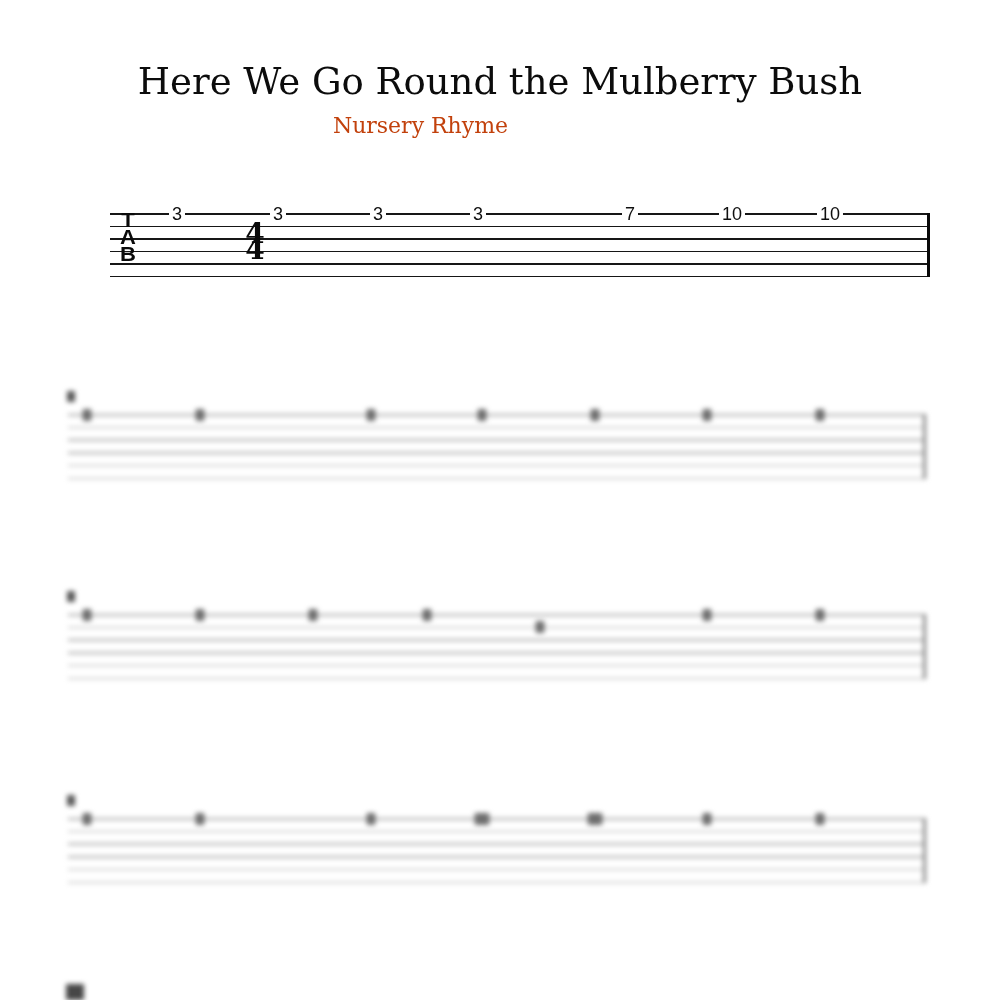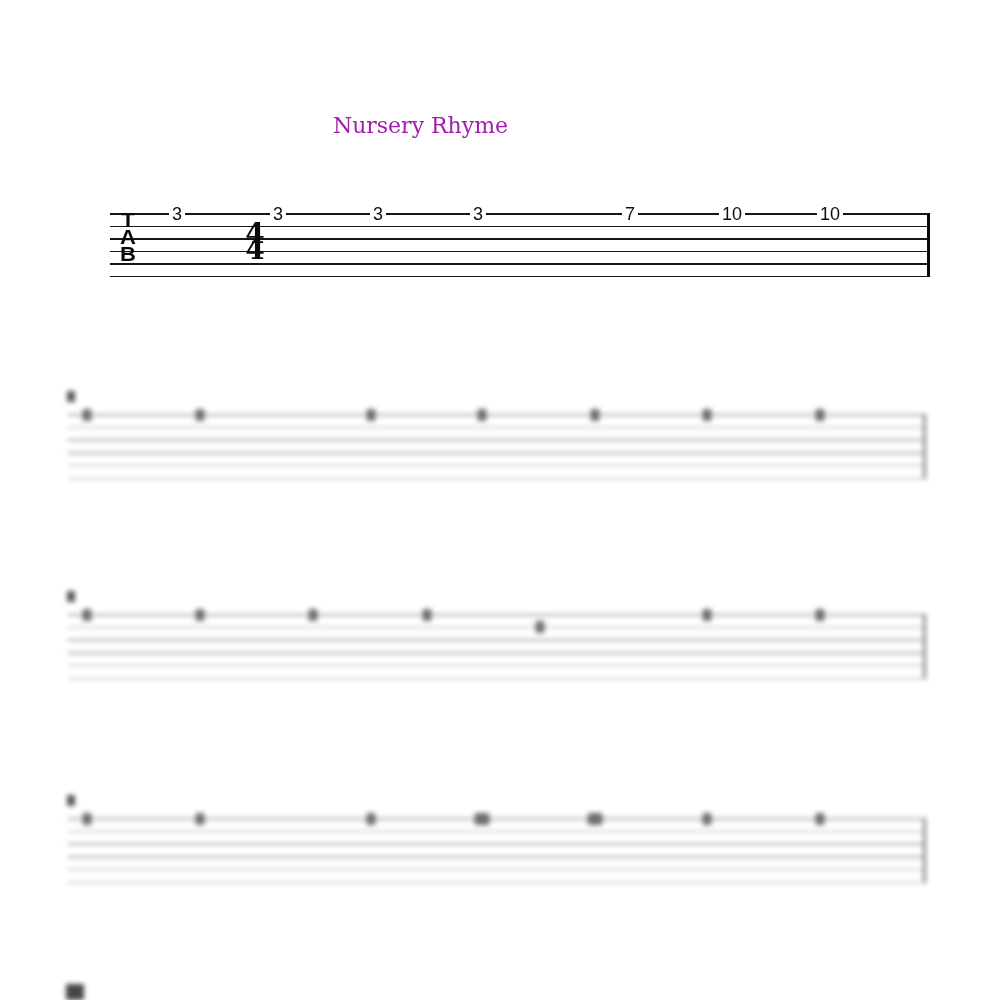--- a/index.html
+++ b/index.html
@@ -15,21 +15,21 @@
     position:absolute;top:60px;left:0;width:1000px;
     text-align:center;
     font-family:"DejaVu Serif",serif;
     font-size:37px;line-height:44px;color:#0c0c0c;
     letter-spacing:0px;
   }
   .subtitle{
     position:absolute;top:112px;left:0;width:841px;
     text-align:center;
     font-family:"DejaVu Serif",serif;
-    font-size:22px;line-height:28px;color:#a21caf;
+    font-size:22px;line-height:28px;color:#c2410c;
   }
   .credit{
     position:absolute;top:138px;left:0;width:930px;
     text-align:right;
     font-family:"DejaVu Serif",serif;
     font-size:16px;line-height:22px;color:#0c0c0c;
   }
 
   
   .staff{position:absolute;}
@@ -74,20 +74,21 @@
   }
   .measure-marker{
     position:absolute;background:#565656;border-radius:1px;
   }
 </style>
 </head>
 <body>
 
 <div class="page">
 
+  <div class="title">Here We Go Round the Mulberry Bush</div>
 
   <div class="subtitle">Nursery Rhyme</div>
 
 
   <div id="sharp-staves">
       <div class="staff sharp" style="left: 110px; top: 213px; width: 820px; height: 64.5px;">
         <div class="staff-line" style="top: 0px;"></div>
         <div class="staff-line" style="top: 12.5px;"></div>
         <div class="staff-line" style="top: 25px;"></div>
         <div class="staff-line" style="top: 37.5px;"></div>

